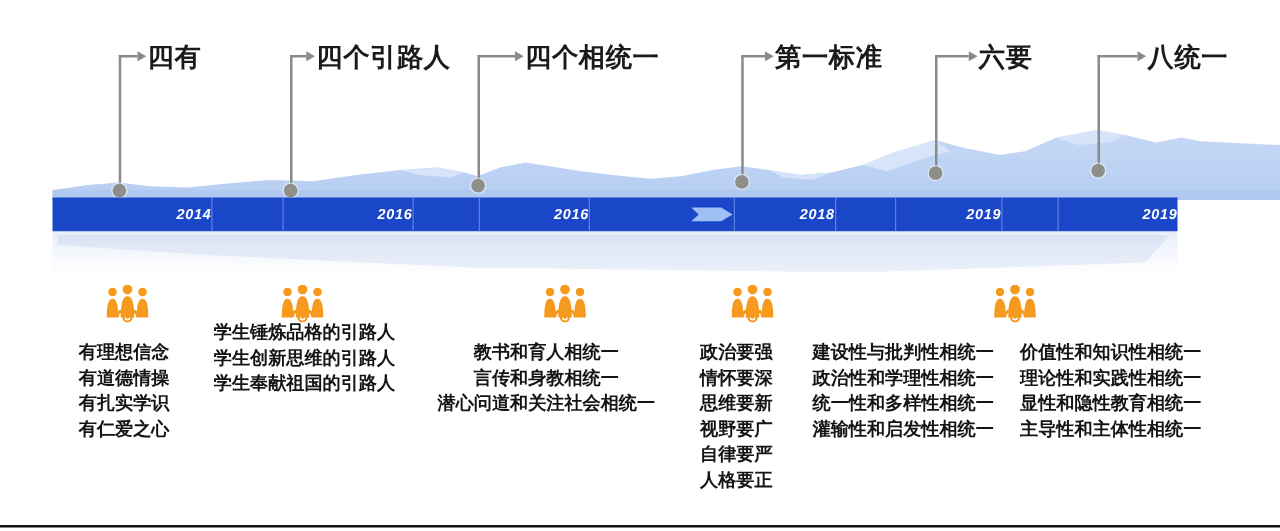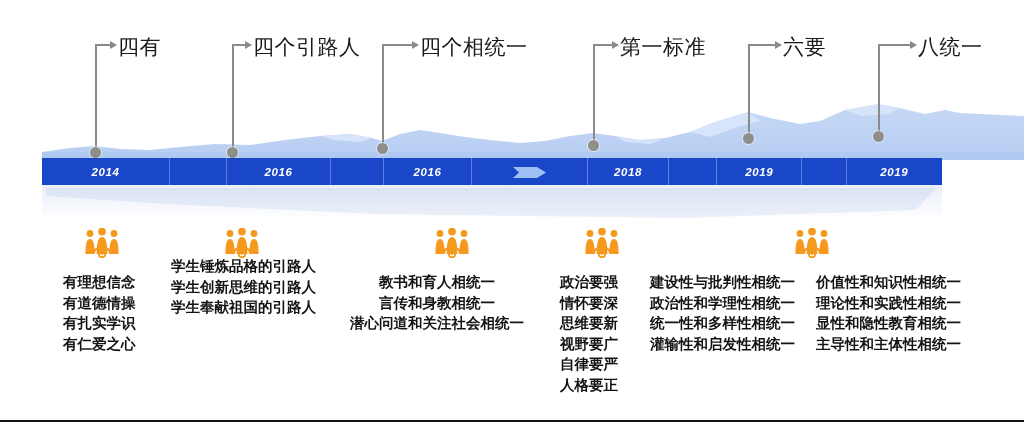--- a/index.html
+++ b/index.html
@@ -9,21 +9,21 @@
     font-family:"Liberation Sans","DejaVu Sans",sans-serif;
     position:relative;
     overflow:hidden;
   }
   #stage { position:absolute; left:0; top:0; width:1024px; height:425px; }
 
   
   .callout-label {
     position:absolute;
     font-size:21px;
-    font-weight:normal;
+    font-weight:bold;
     color:#1a1a1a;
     letter-spacing:0.5px;
     white-space:nowrap;
     line-height:1;
   }
 
   
   .leader { position:absolute; }
   .leader .stem {
     position:absolute;
@@ -63,21 +63,21 @@
     width:900px; height:27px;
     background:#1a46c8;
     display:flex;
   }
   .seg {
     position:relative;
     height:100%;
     border-right:1px solid #5b7fe0;
     display:flex;
     align-items:center;
-    justify-content:center;
+    justify-content:flex-end;
   }
   .seg:last-child { border-right:none; }
   .seg .yr {
     font-size:11.5px;
     font-style:italic;
     font-weight:bold;
     color:#ffffff;
     letter-spacing:0.6px;
   }
   .chev { width:34px; height:13px; position:relative; }

